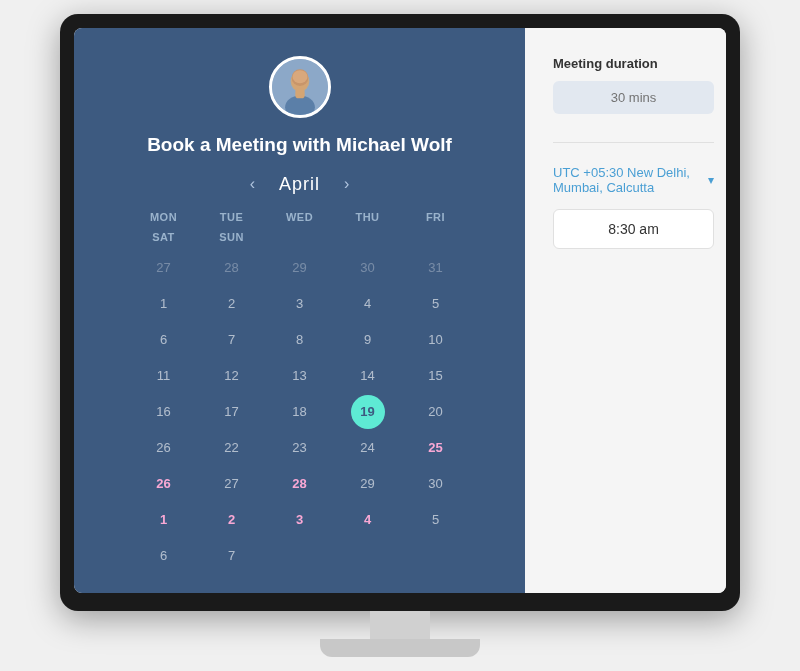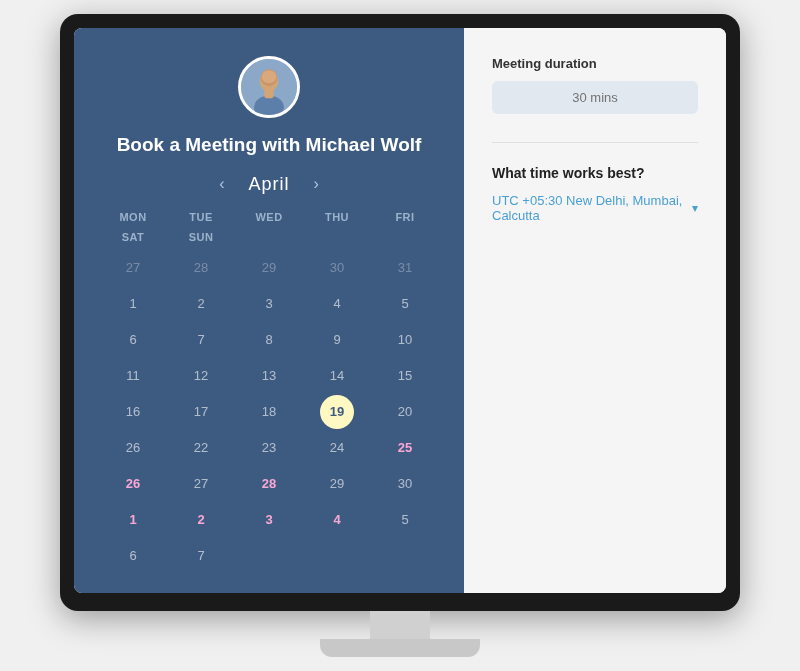--- a/index.html
+++ b/index.html
@@ -58,21 +58,21 @@
     .content-area {
       display: flex;
       flex-direction: row;
       width: 100%;
       background: #f5f5f5;
     }
 
     
     .calendar-side {
       background: #3d5a80;
-      width: 390px;
+      width: 451px;
       min-height: 490px;
       display: flex;
       flex-direction: column;
       align-items: center;
       padding-bottom: 20px;
       flex-shrink: 0;
     }
 
     .avatar-wrap {
       margin-top: 28px;
@@ -165,36 +165,36 @@
       align-items: center;
       justify-content: center;
       margin: 0 auto;
     }
 
     .cal-cell.other-month {
       color: rgba(255,255,255,0.3);
     }
 
     .cal-cell.today {
-      background: #fef9c3;
+      background: #5eead4;
       color: #3d5a80;
       font-weight: 700;
       border-radius: 50%;
     }
 
     .cal-cell.bold-date {
       color: #f9a8d4;
       font-weight: 700;
     }
 
     
     .right-side {
       flex: 1;
       background: #f5f5f5;
-      padding: 28px 28px 28px 28px;
+      padding: 28px 12px 28px 28px;
       display: flex;
       flex-direction: column;
     }
 
     .section-label {
       font-size: 13px;
       font-weight: 600;
       color: #333;
       margin-bottom: 10px;
     }
@@ -342,27 +342,27 @@
               </div>
           </div>
         </div>
 
         <div class="right-side">
           <div class="section-label">Meeting duration</div>
           <div class="duration-pill">30 mins</div>
 
           <div class="divider"></div>
 
-          <div class="time-label">What time works best?</div>
 
           <div class="timezone-select">
             <span class="timezone-text">UTC +05:30 New Delhi, Mumbai, Calcutta</span>
             <span class="timezone-arrow">▾</span>
           </div>
 
+          <div class="time-slot">8:30 am</div>
         </div>
 
       </div>
     </div>
   </div>
   <div class="monitor-stand-neck"></div>
   <div class="monitor-stand-base"></div>
 </div>
 
 </body></html>

